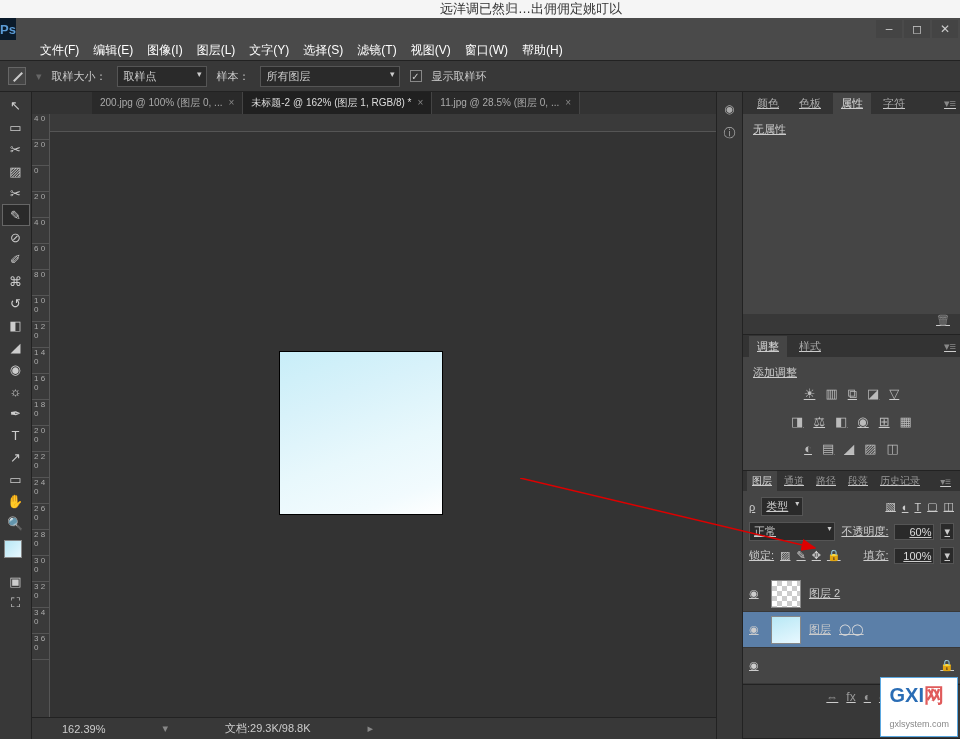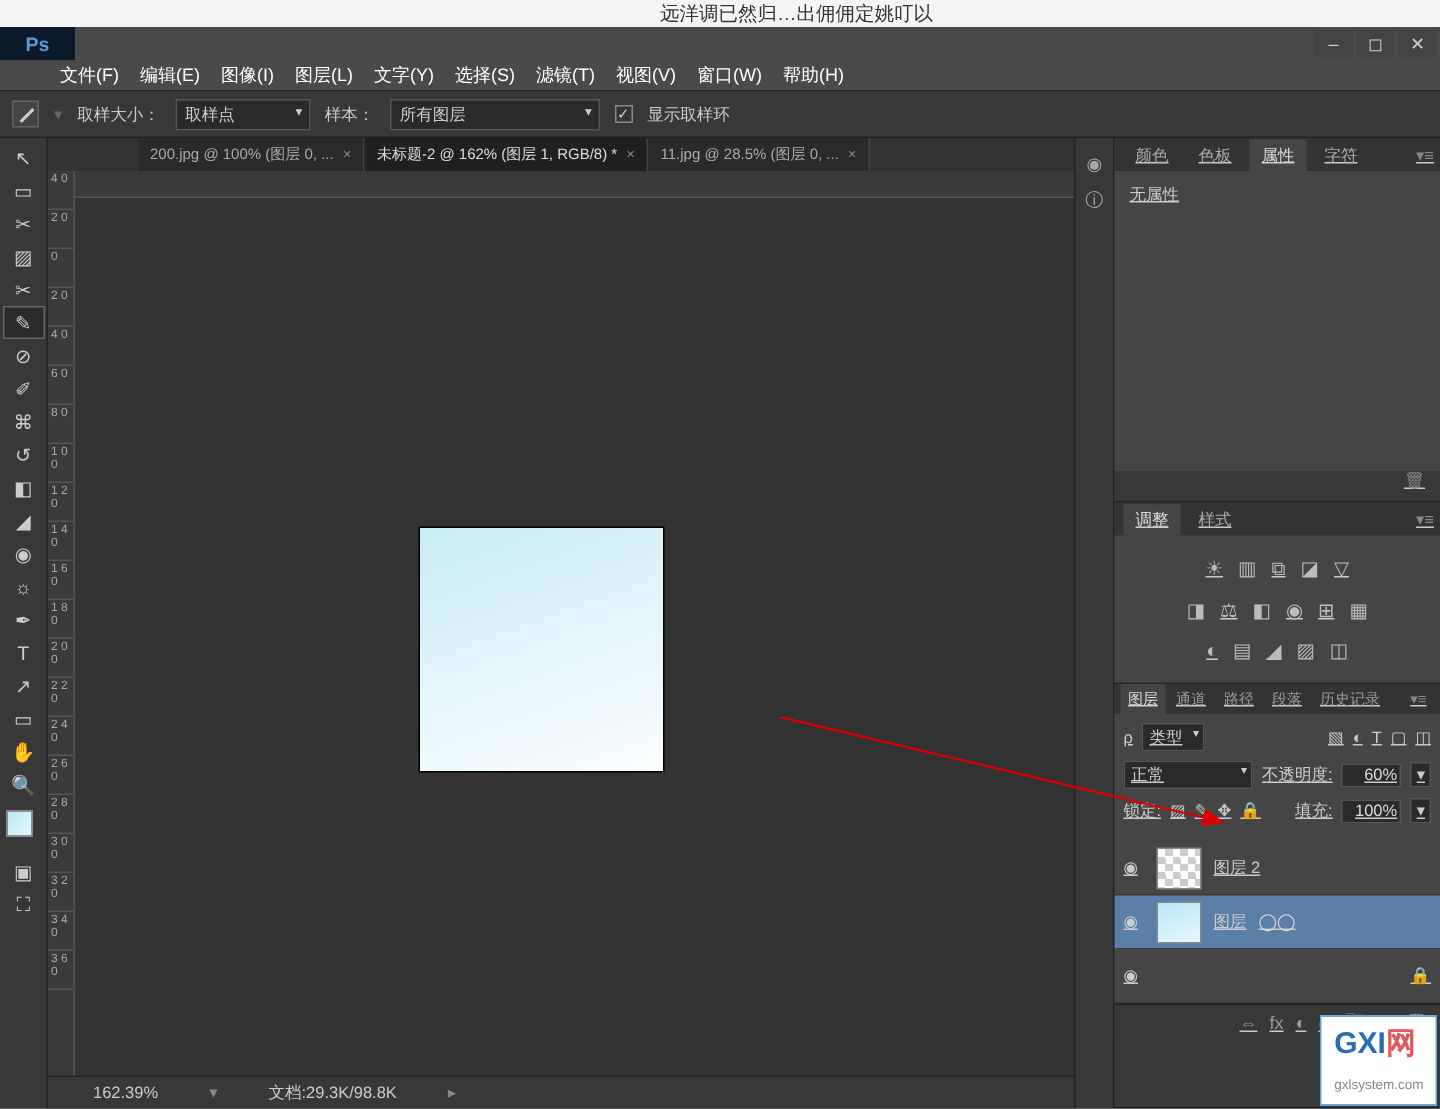--- a/index.html
+++ b/index.html
@@ -1,20 +1,20 @@
 <!DOCTYPE html>
 <html><head>
 <meta charset="utf-8">
 <style>
 *{box-sizing:border-box;margin:0;padding:0;font-family:"Microsoft YaHei",Arial,sans-serif;}
 body{background:#f5f5f5;width:960px;height:739px;overflow:hidden;position:relative;}
 .topfrag{position:absolute;top:0;left:440px;color:#333;font-size:13px;z-index:100;}
 .appwin{position:absolute;top:18px;left:0;right:0;bottom:0;background:#4a4a4a;}
 .titlebar{height:22px;background:#4a4a4a;display:flex;align-items:center;}
-.pslogo{width:50px;height:22px;background:#0a1a2a;display:flex;align-items:center;justify-content:center;color:#5b9bd5;font-weight:bold;font-size:13px;font-family:Arial;}
+.pslogo{width:16px;height:22px;background:#0a1a2a;display:flex;align-items:center;justify-content:center;color:#5b9bd5;font-weight:bold;font-size:13px;font-family:Arial;}
 .wincontrols{margin-left:auto;display:flex;}
 .winbtn{width:26px;height:18px;background:#444;margin-right:2px;display:flex;align-items:center;justify-content:center;color:#ccc;font-size:12px;cursor:pointer;}
 .menubar{height:20px;background:#4a4a4a;display:flex;align-items:center;padding-left:40px;color:#ffffff;font-size:12px;gap:14px;}
 .menuitem{cursor:pointer;}
 .optbar{height:32px;background:#383838;border-top:1px solid #222;border-bottom:1px solid #222;display:flex;align-items:center;padding-left:8px;color:#ccc;font-size:11px;gap:10px;}
 .eyedrop-ico{width:18px;height:18px;background:#444;border:1px solid #666;position:relative;}
 .eyedrop-ico::after{content:"";position:absolute;width:2px;height:12px;background:#ccc;transform:rotate(45deg);left:8px;top:3px;}
 .selbox{background:#2a2a2a;border:1px solid #555;padding:2px 16px 2px 6px;font-size:11px;position:relative;color:#ccc;}
 .selbox::after{content:"▾";position:absolute;right:4px;top:2px;font-size:9px;}
 .chk{width:12px;height:12px;border:1px solid #888;display:inline-flex;align-items:center;justify-content:center;color:#ccc;font-size:10px;background:#333;}
@@ -29,21 +29,21 @@
 .tabs{height:22px;background:#333;display:flex;align-items:center;padding-left:60px;color:#aaa;font-size:10px;}
 .tab{padding:4px 8px;background:#2a2a2a;border-right:1px solid #444;cursor:pointer;white-space:nowrap;}
 .tab.active{background:#202020;color:#ddd;}
 .tab .x{margin-left:6px;color:#888;}
 .rulerwrap{flex:1;position:relative;display:flex;}
 .vruler{width:18px;background:#3a3a3a;border-right:1px solid #555;font-size:8px;color:#aaa;}
 .vruler div{height:26px;border-bottom:1px solid #555;padding-left:2px;}
 .hruler{height:18px;background:#3a3a3a;border-bottom:1px solid #555;position:absolute;top:0;left:18px;right:0;}
 .canvas{flex:1;background:#333;position:relative;margin-top:18px;}
 .artboard{position:absolute;left:230px;top:220px;width:162px;height:162px;background:linear-gradient(160deg,#c8eef8 0%,#d8f2fa 30%,#e8f8fc 60%,#f2fbfe 85%,#ffffff 100%);box-shadow:0 0 0 1px #000;}
-.statusbar{height:22px;background:#383838;border-top:1px solid #222;display:flex;align-items:center;color:#ccc;font-size:11px;padding-left:30px;gap:34px;}
+.statusbar{height:22px;background:#383838;border-top:1px solid #222;display:flex;align-items:center;color:#ccc;font-size:11px;padding-left:30px;gap:57px;}
 .midpanel{width:26px;background:#383838;border-left:1px solid #222;padding-top:4px;}
 .midpanel div{width:22px;height:22px;margin:2px auto;color:#aaa;font-size:12px;display:flex;align-items:center;justify-content:center;}
 .rightpanels{width:218px;background:#383838;border-left:1px solid #222;display:flex;flex-direction:column;font-size:11px;color:#ccc;text-decoration:underline;}
 .pgrp{border-bottom:1px solid #222;}
 .ptabs{height:22px;background:#333;display:flex;align-items:center;padding-left:6px;gap:4px;}
 .ptab{padding:3px 8px;color:#aaa;cursor:pointer;}
 .ptab.active{background:#454545;color:#ddd;}
 .pmenu{margin-left:auto;margin-right:4px;color:#888;}
 .pbody{padding:8px 10px;background:#454545;}
 .icorow{display:flex;gap:10px;justify-content:center;padding:6px 0;color:#bbb;font-size:13px;}
@@ -202,20 +202,21 @@
           </div>
       </div>
 
       <div class="pgrp">
         <div class="ptabs">
           <span class="ptab active">调整</span>
           <span class="ptab">样式</span>
           <span class="pmenu">▾≡</span>
         </div>
         <div class="pbody">
+          <div>添加调整</div>
           <div class="icorow">
             <span>☀</span>
               <span>▥</span>
               <span>⧉</span>
               <span>◪</span>
               <span>▽</span>
           </div>
           <div class="icorow">
             <span>◨</span>
               <span>⚖</span>

